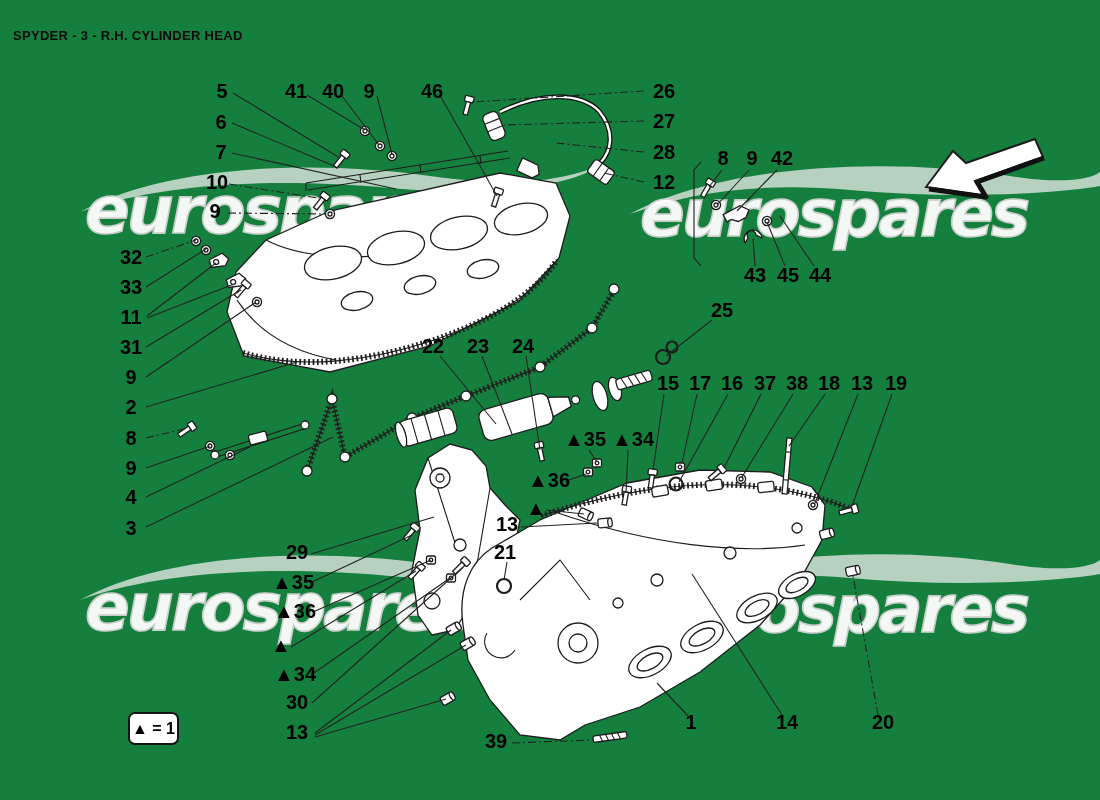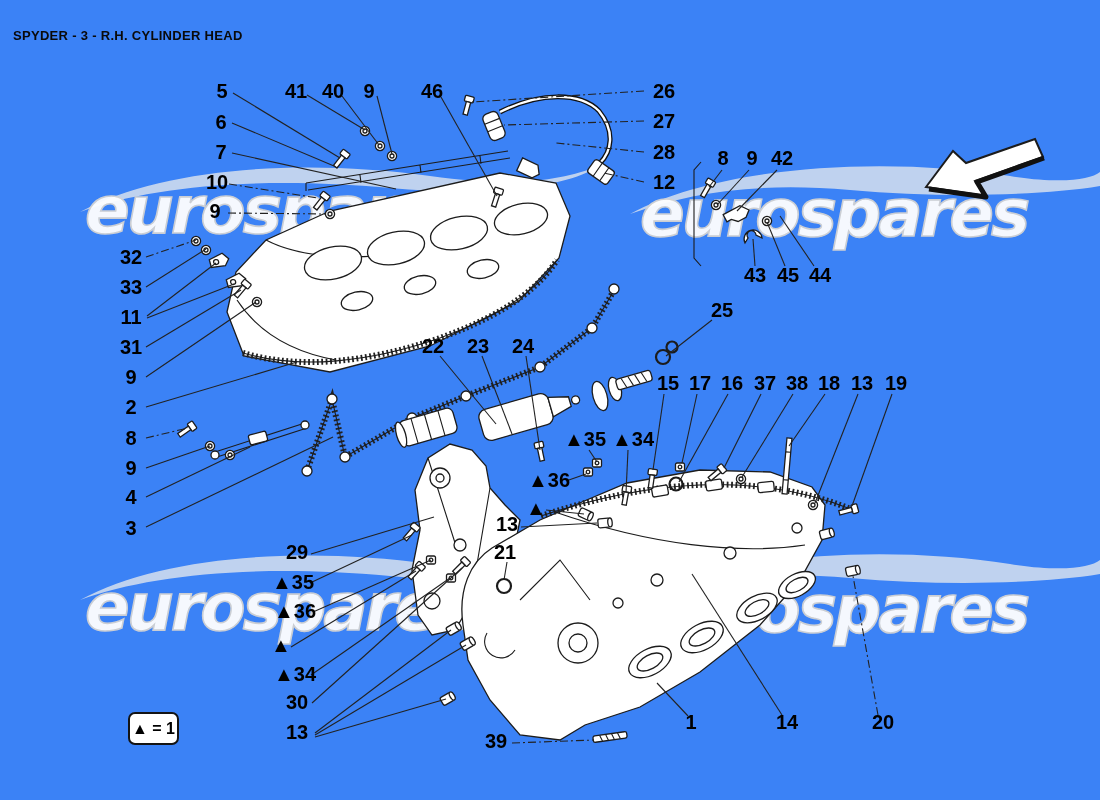--- a/index.html
+++ b/index.html
@@ -1,16 +1,16 @@
 <!DOCTYPE html>
 <html><head>
 <meta charset="utf-8">
 <style>
   html,body{margin:0;padding:0;background:#fff;}
-  .page{position:relative;width:1100px;height:800px;background:#3b82f6;overflow:hidden;
+  .page{position:relative;width:1100px;height:800px;background:#15803d;overflow:hidden;
         font-family:"Liberation Sans","DejaVu Sans",sans-serif;}
   .title{position:absolute;left:13px;top:28px;font-size:13px;font-weight:700;
          letter-spacing:.3px;color:#0a0a0a;white-space:nowrap;}
   .legend{position:absolute;left:128px;top:712px;width:47px;height:29px;
           border:2.5px solid #141414;border-radius:7px;background:#fff;
           display:flex;align-items:center;justify-content:center;
           font-size:16px;font-weight:700;color:#000;}
   svg{position:absolute;left:0;top:0;}
   .wf{fill:#fff;stroke:#1c1c1c;stroke-width:1.3;}
   .ln{fill:none;stroke:#1c1c1c;stroke-width:1.1;}

